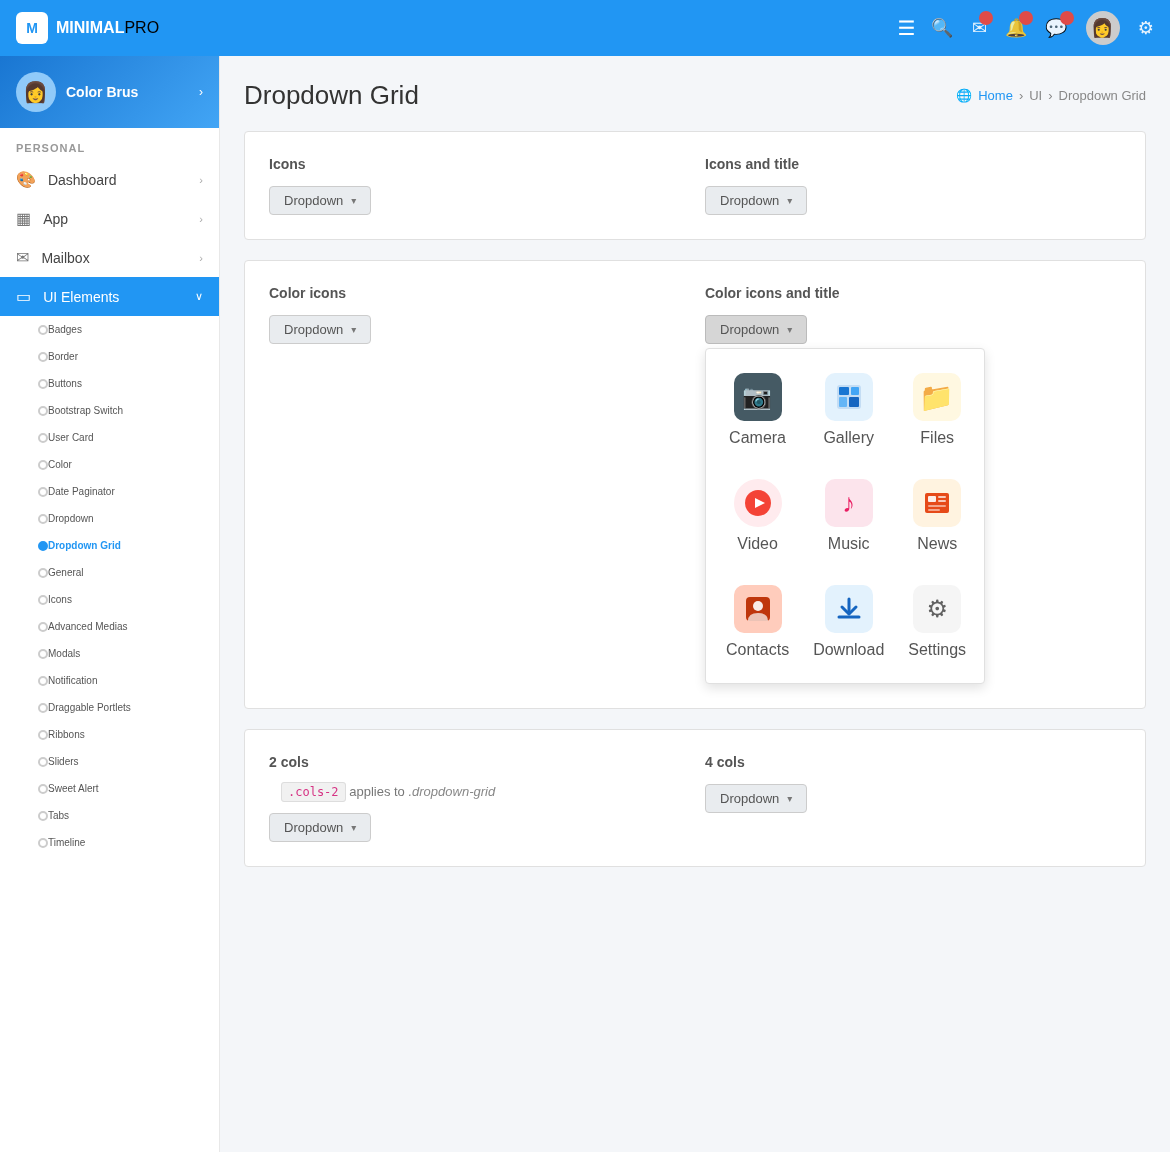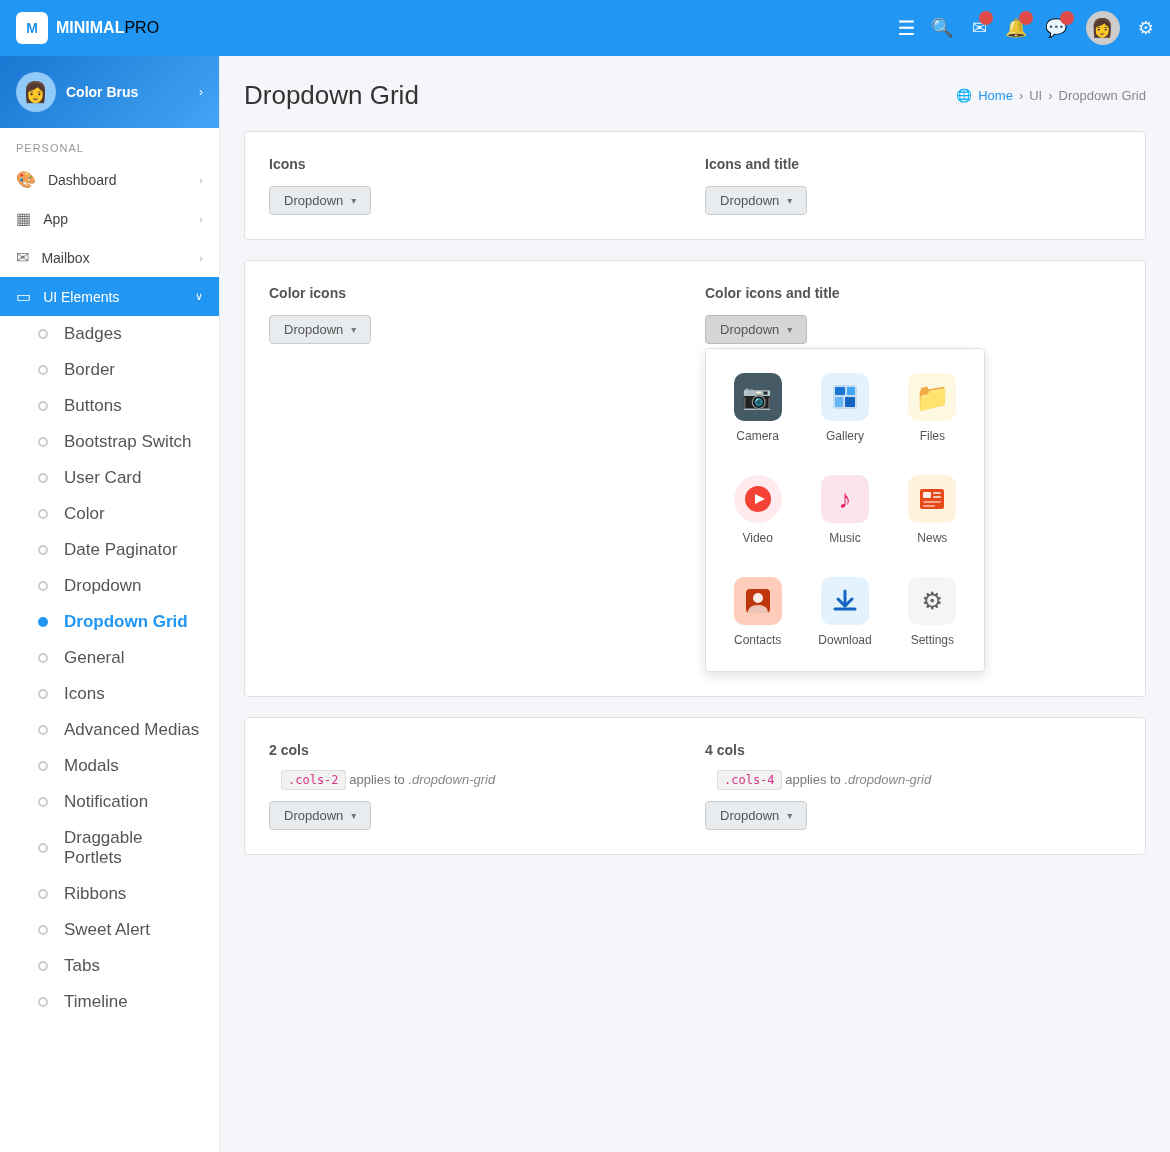--- a/index.html
+++ b/index.html
@@ -112,21 +112,21 @@
       display: flex;
       align-items: center;
       justify-content: center;
       font-size: 20px;
     }
     .sidebar-user-name { font-weight: 600; font-size: 14px; }
     .sidebar-user-chevron { margin-left: auto; font-size: 12px; }
 
     .sidebar-section-label {
       font-size: 11px;
-      font-weight: 400;
+      font-weight: 700;
       color: #999;
       padding: 14px 16px 6px;
       letter-spacing: 1px;
       text-transform: uppercase;
     }
     .sidebar-item {
       display: flex;
       align-items: center;
       padding: 10px 16px;
       cursor: pointer;
@@ -141,23 +141,23 @@
     }
     .sidebar-item .item-icon { font-size: 16px; color: #777; }
     .sidebar-item.active .item-icon { color: #fff; }
     .sidebar-item .chevron { margin-left: auto; font-size: 11px; color: #aaa; }
     .sidebar-item.active .chevron { color: #fff; }
     .sidebar-subitem {
       display: flex;
       align-items: center;
       padding: 8px 16px 8px 38px;
       cursor: pointer;
-      font-size: 17px;
+      font-size: 10px;
       color: #555;
-      gap: 16px;
+      gap: 0;
       transition: background 0.15s;
     }
     .sidebar-subitem.active-sub { color: #2196f3; font-weight: 600; }
     .sidebar-subitem .sub-dot {
       width: 10px;
       height: 10px;
       border-radius: 50%;
       border: 2px solid #ccc;
       flex-shrink: 0;
     }
@@ -253,21 +253,21 @@
     }
     .grid-item-icon {
       width: 48px;
       height: 48px;
       border-radius: 10px;
       display: flex;
       align-items: center;
       justify-content: center;
       font-size: 24px;
     }
-    .grid-item-label { font-size: 12px; color: #555; }
+    .grid-item-label { font-size: 16px; color: #555; }
 
     
     .code-badge {
       background: #f1f1f1;
       border: 1px solid #ddd;
       border-radius: 3px;
       padding: 2px 6px;
       font-family: monospace;
       font-size: 12px;
       color: #d63384;
@@ -404,20 +404,24 @@
       <span class="sub-dot"></span>
       <span>Notification</span>
     </div>
     <div class="sidebar-subitem">
       <span class="sub-dot"></span>
       <span>Draggable Portlets</span>
     </div>
     <div class="sidebar-subitem">
       <span class="sub-dot"></span>
       <span>Ribbons</span>
+    </div>
+    <div class="sidebar-subitem">
+      <span class="sub-dot"></span>
+      <span>Sliders</span>
     </div>
     <div class="sidebar-subitem">
       <span class="sub-dot"></span>
       <span>Sweet Alert</span>
     </div>
     <div class="sidebar-subitem">
       <span class="sub-dot"></span>
       <span>Tabs</span>
     </div>
     <div class="sidebar-subitem">
@@ -559,24 +563,20 @@
             <code class="code-badge">.cols-2</code>
             applies to <em>.dropdown-grid</em>
           </div>
           <button class="dropdown-btn">
             <span>Dropdown</span>
             <span class="dropdown-caret">▾</span>
           </button>
         </div>
         <div>
           <div class="section-title">4 cols</div>
-          <div class="applies-text">
-            <code class="code-badge">.cols-4</code>
-            applies to <em>.dropdown-grid</em>
-          </div>
           <button class="dropdown-btn">
             <span>Dropdown</span>
             <span class="dropdown-caret">▾</span>
           </button>
         </div>
       </div>
     </div>
 
   </main>
 </div>

